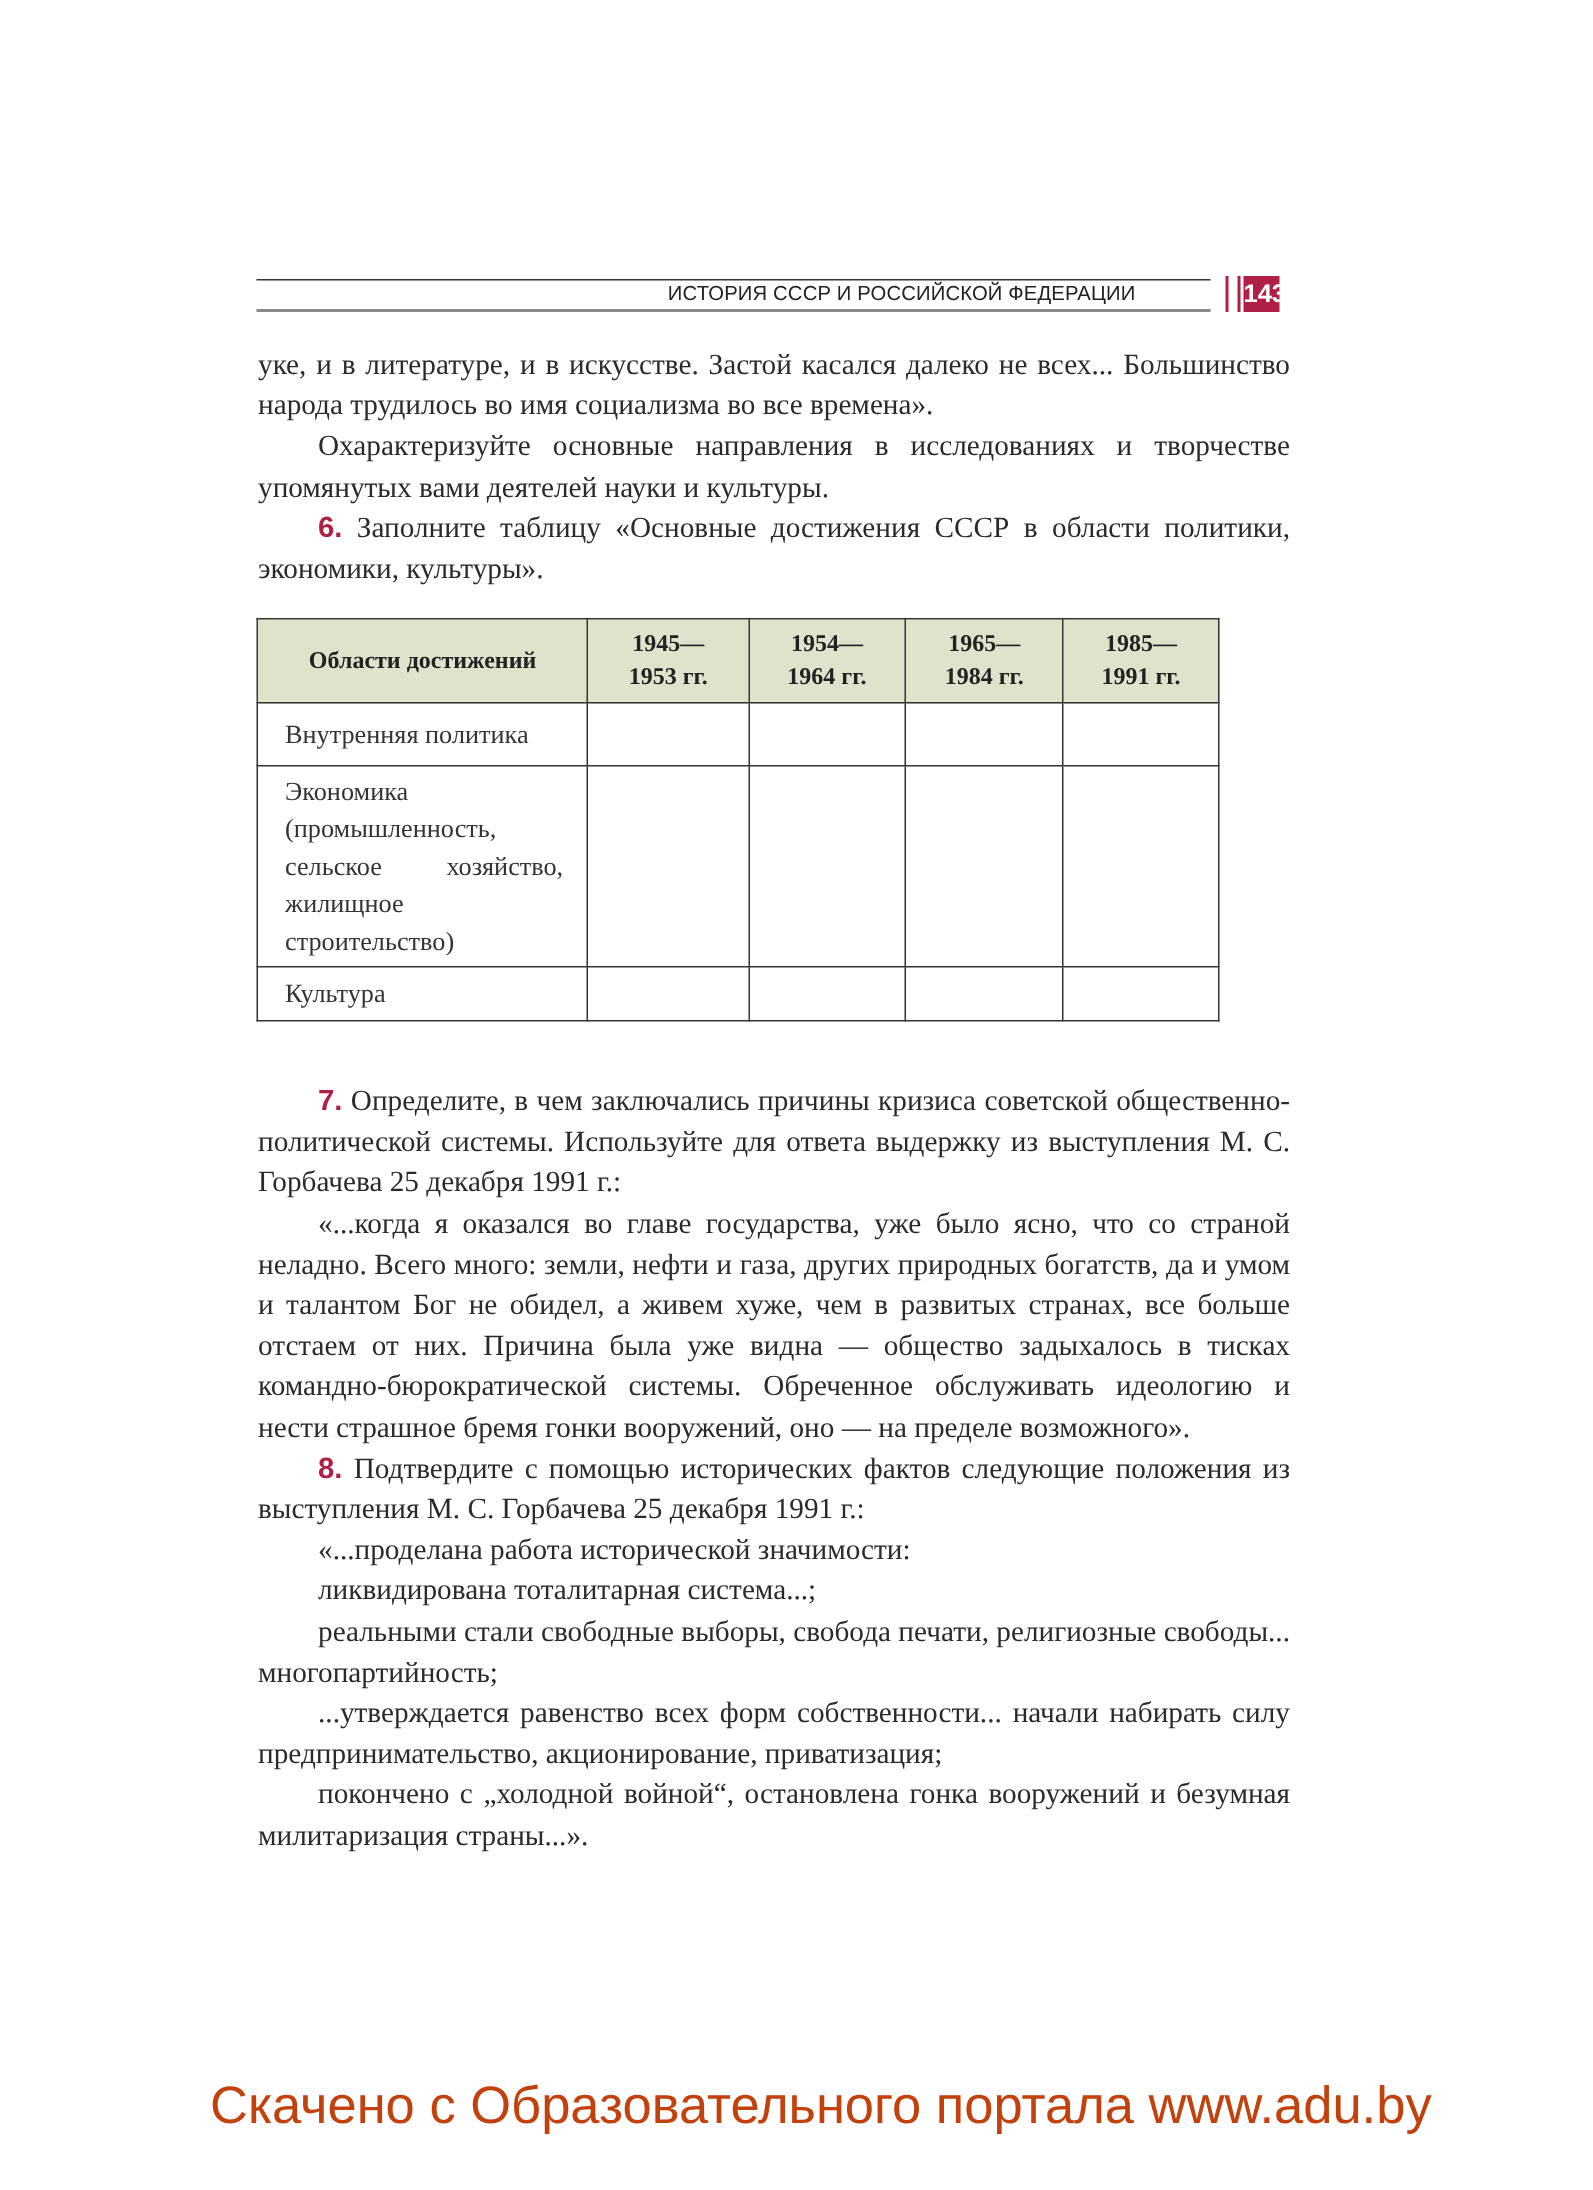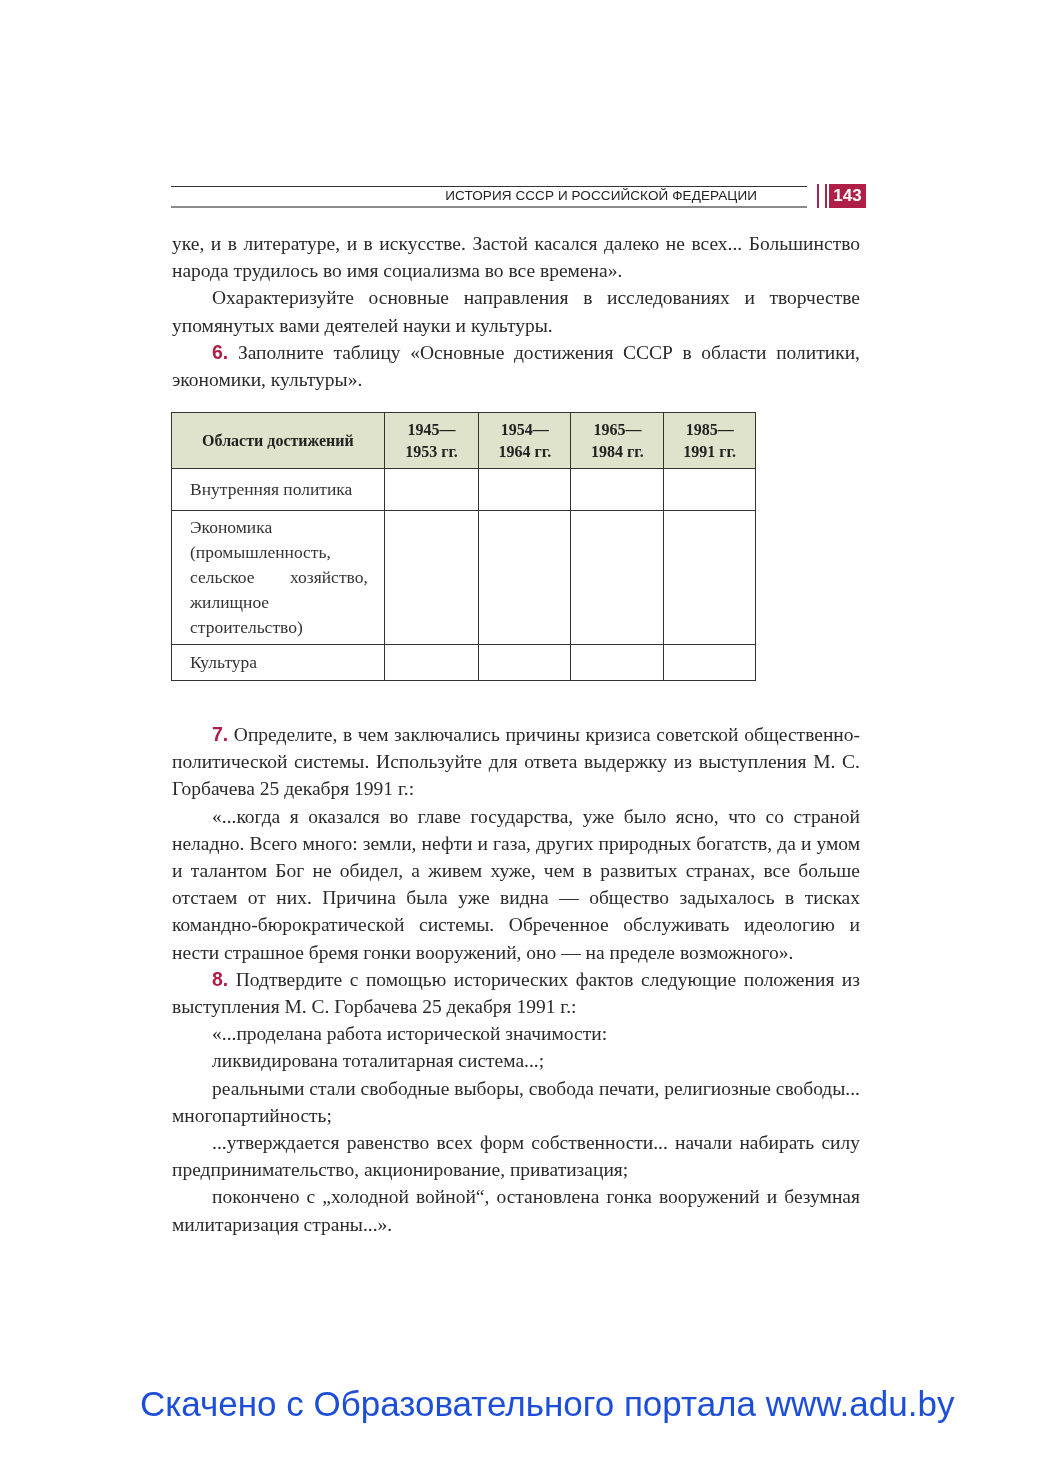--- a/index.html
+++ b/index.html
@@ -23,54 +23,54 @@
   .header .title {
     position: absolute; right: 104px; top: 4px;
     font-family: "Liberation Sans", "DejaVu Sans", sans-serif;
     font-size: 13.5px; letter-spacing: 0.1px; color: #222;
   }
   .header .bars {
     position: absolute; left: 646px; top: 0; width: 10px; height: 24px;
     border-left: 2px solid #b01f45; border-right: 2px solid #b01f45; box-sizing: border-box;
   }
   .header .page-num {
-    position: absolute; left: 658px; top: 0; width: 37px; height: 24px;
+    position: absolute; left: 658px; top: 0; width: 24px; height: 24px;
     background: #b01f45; color: #fff;
     font-family: "Liberation Sans", "DejaVu Sans", sans-serif;
     font-weight: bold; font-size: 17px; line-height: 24px; text-align: center;
   }
   .text {
     position: absolute; left: 172px; width: 688px;
     font-size: 19.5px; line-height: 27.2px;
     text-align: justify; text-align-last: left;
   }
   .text p { margin: 0; }
   .indent { text-indent: 40px; }
   .num { color: #b01f45; font-weight: bold; font-family: "Liberation Sans", "DejaVu Sans", sans-serif; }
   table.ach {
     position: absolute; left: 171px; top: 412px;
-    border-collapse: collapse; width: 585px;
+    border-collapse: collapse; width: 642px;
     font-size: 17.5px;
   }
   table.ach th, table.ach td {
     border: 1.5px solid #333; padding: 0;
   }
   table.ach th {
     background: #e0e3cc; font-weight: bold; height: 55px; text-align: center;
     font-size: 16px; line-height: 22px; color: #222;
   }
   table.ach td.label {
     padding: 4px 16px 4px 18px; text-align: left; vertical-align: middle; color: #333;
     line-height: 25px;
   }
   table.ach td.label.just { text-align: justify; }
   .watermark {
     position: absolute; left: 140px; top: 1384px; width: 790px;
     font-family: "Liberation Sans", "DejaVu Sans", sans-serif;
-    font-size: 35px; color: #1d4ed8; text-align: center; white-space: nowrap;
+    font-size: 35px; color: #c2410c; text-align: center; white-space: nowrap;
   }
 </style>
 </head>
 <body>
 
 <div class="header">
   <div class="line-top"></div>
   <div class="line-bottom"></div>
   <span class="title">ИСТОРИЯ СССР И РОССИЙСКОЙ ФЕДЕРАЦИИ</span>
   <div class="bars"></div>

